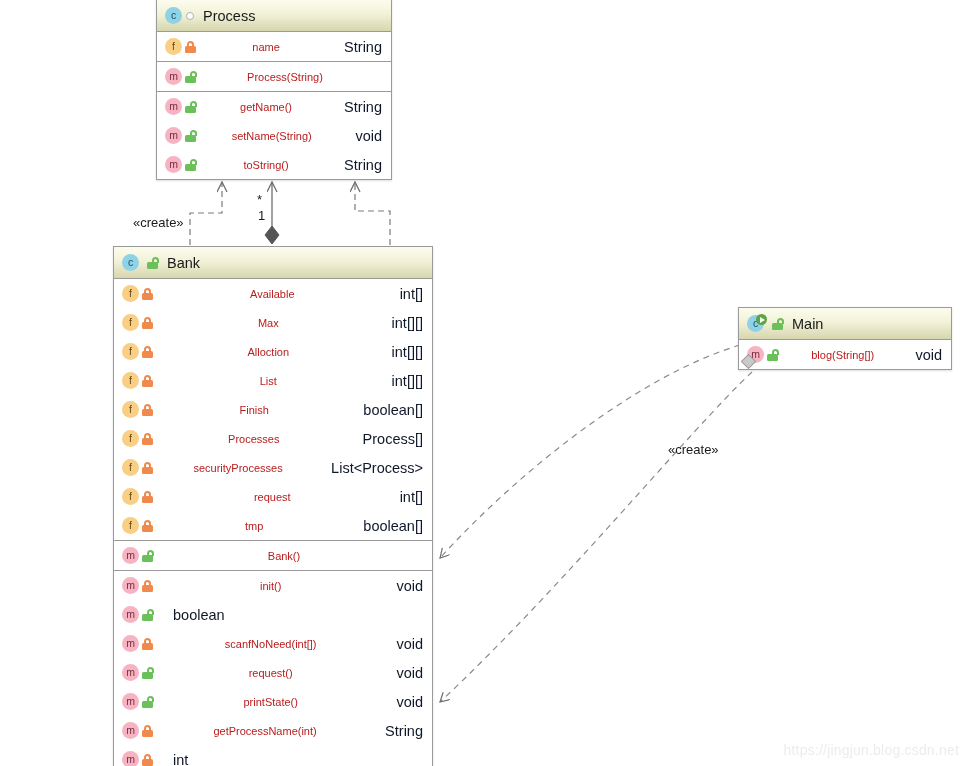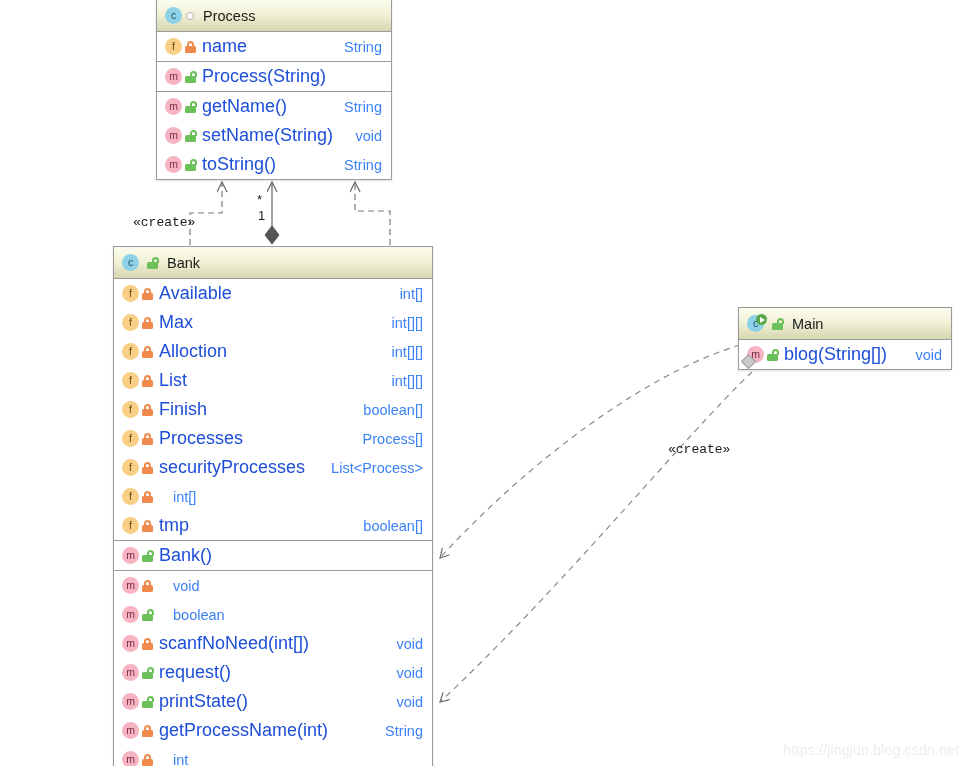--- a/index.html
+++ b/index.html
@@ -32,25 +32,25 @@
   .uml-section{border-top:1px solid #9a9a9a;}
   .uml-section.first{border-top:none;}
   .row{
     height:29px;
     display:flex;align-items:center;
     padding:0 9px 0 8px;
     box-sizing:border-box;
     white-space:nowrap;
   }
   .row .name{
-    font-size:18px;color:#1d4ed8;
-    flex:1 1 auto;overflow:hidden;text-overflow:ellipsis;
+    font-size:11px;color:#b91c1c;
+    flex:1 1 auto;overflow:hidden;text-overflow:ellipsis;text-align:center;
   }
   .row .type{
-    font-size:14.5px;color:#3b82f6;
+    font-size:14.5px;color:#0f172a;
     margin-left:14px;flex:0 0 auto;
   }
   .uml-header .title{
     font-size:14.5px;color:#1a1a1a;margin-left:3px;
   }
 
   
   .ic{flex:0 0 auto;display:inline-block;position:relative;}
   .ic-circle{
     width:17px;height:17px;border-radius:50%;
@@ -101,21 +101,21 @@
   
   .pkg-dot{
     width:8px;height:8px;border-radius:50%;
     border:1.5px solid #b0b0b0;background:#ffffff;
     margin:0 6px 0 4px;flex:0 0 auto;box-sizing:border-box;
   }
 
   
   .edge-label{
     position:absolute;font-size:13px;color:#1a1a1a;
-    background:transparent;white-space:nowrap;font-family:Liberation Mono, monospace;
+    background:transparent;white-space:nowrap;
   }
   .mult{
     position:absolute;font-size:13px;color:#1a1a1a;white-space:nowrap;
   }
 
   
   .watermark{
     position:absolute;right:12px;bottom:8px;
     font-size:14px;color:#ececec;white-space:nowrap;
     letter-spacing:.2px;
@@ -301,20 +301,21 @@
           </span>
         <span class="name">securityProcesses</span>
         <span class="type">List&lt;Process&gt;</span>
       </div>
       <div class="row">
         <span class="ic ic-circle ic-f">f</span>
         <span class="lock closed">
             <span class="shackle"></span>
             <span class="body"></span>
           </span>
+        <span class="name">request</span>
         <span class="type">int[]</span>
       </div>
       <div class="row">
         <span class="ic ic-circle ic-f">f</span>
         <span class="lock closed">
             <span class="shackle"></span>
             <span class="body"></span>
           </span>
         <span class="name">tmp</span>
         <span class="type">boolean[]</span>
@@ -333,20 +334,21 @@
       </div>
     </div>
 
     <div class="uml-section">
       <div class="row">
         <span class="ic ic-circle ic-m">m</span>
         <span class="lock closed">
             <span class="shackle"></span>
             <span class="body"></span>
           </span>
+        <span class="name">init()</span>
         <span class="type">void</span>
       </div>
       <div class="row">
         <span class="ic ic-circle ic-m">m</span>
         <span class="lock open">
             <span class="shackle"></span>
             <span class="body"></span>
           </span>
         <span class="type">boolean</span>
       </div>

